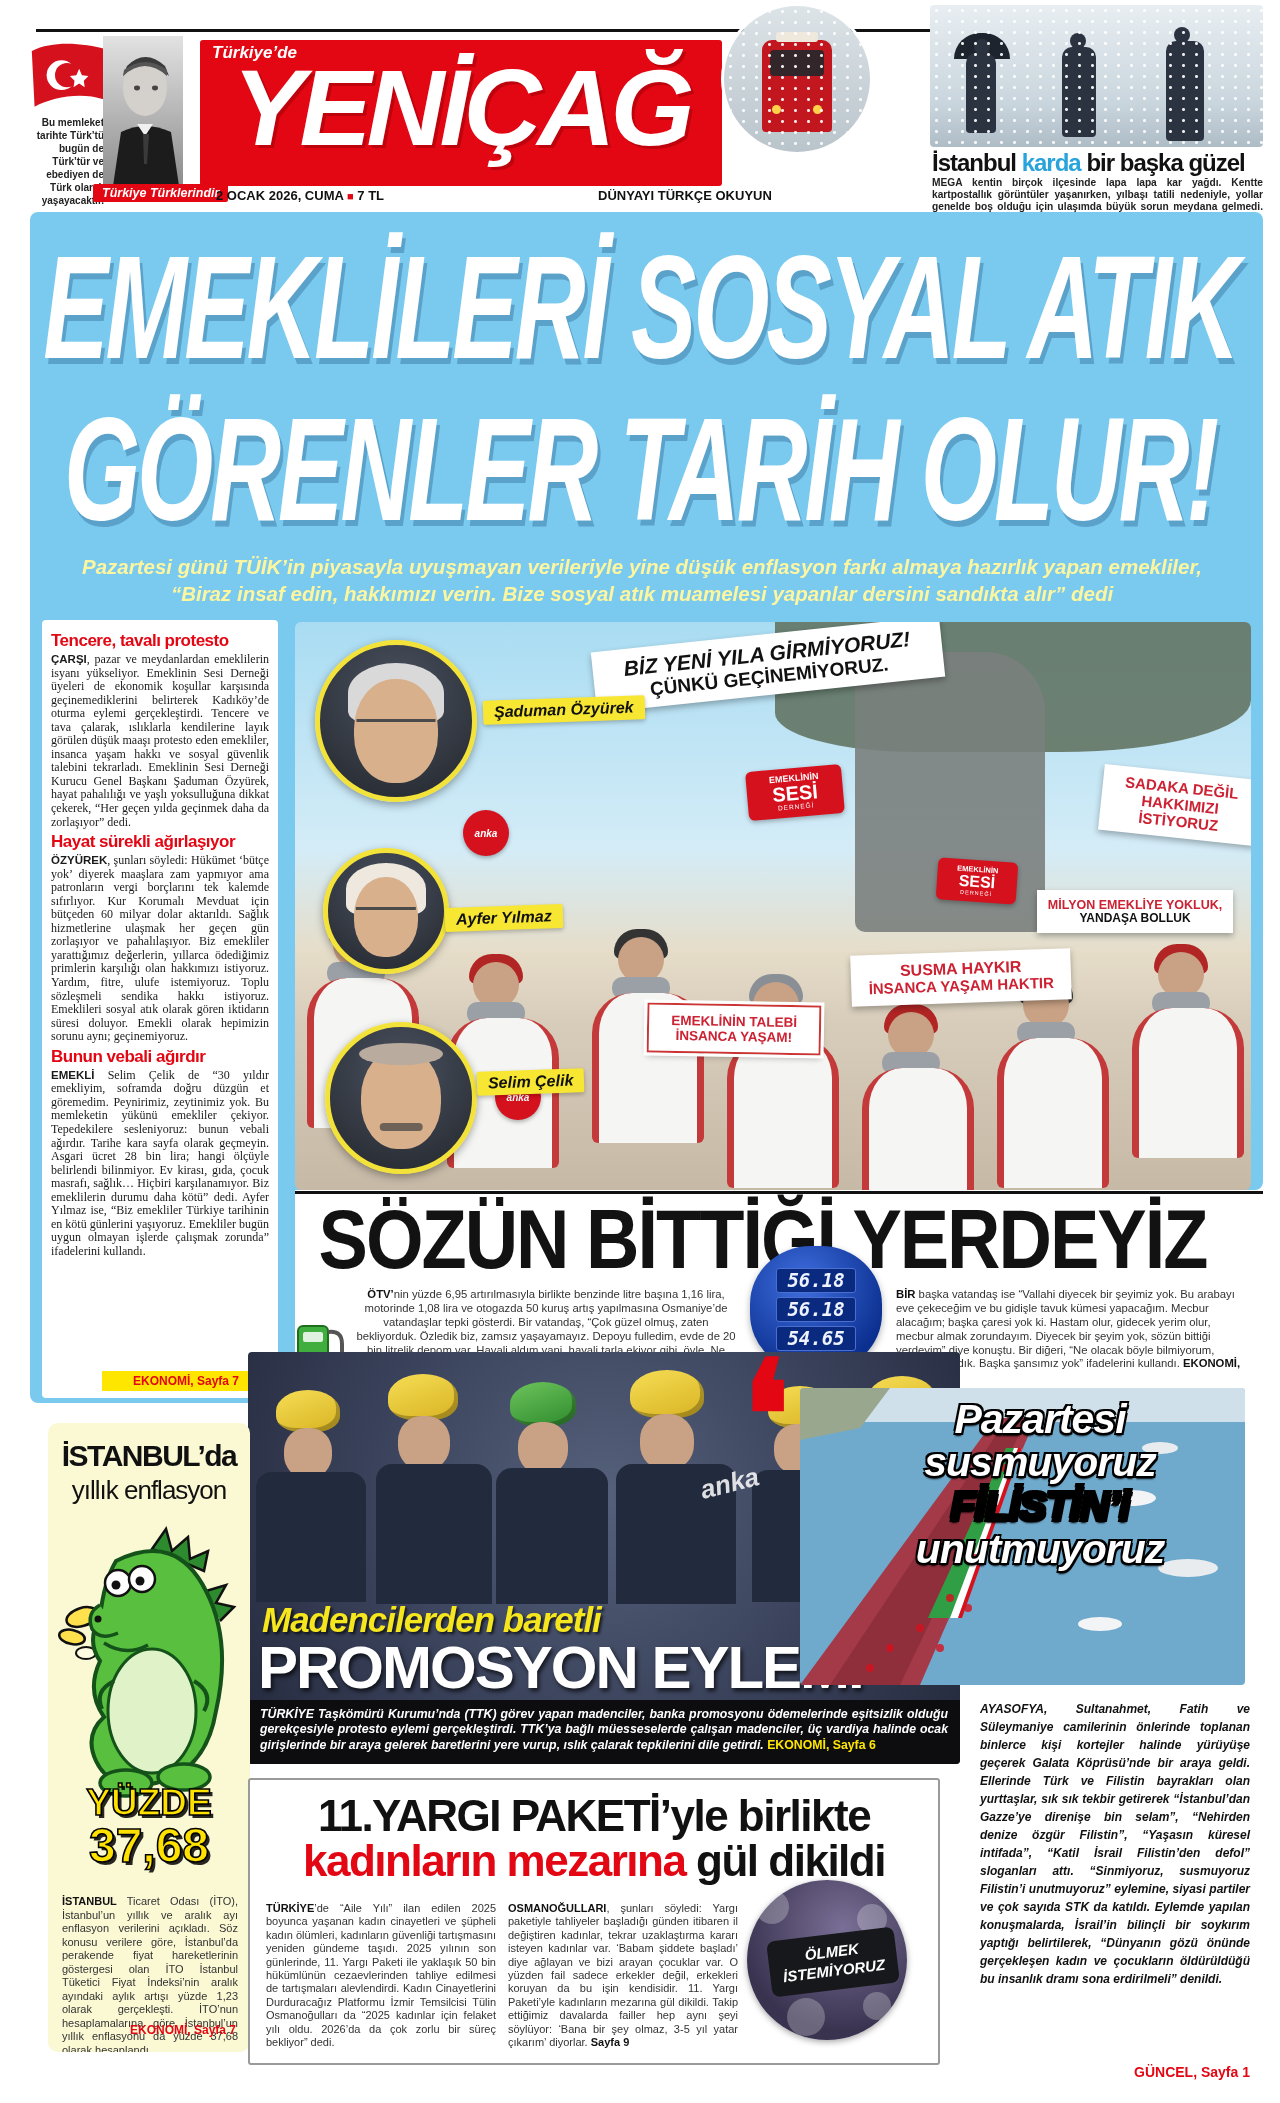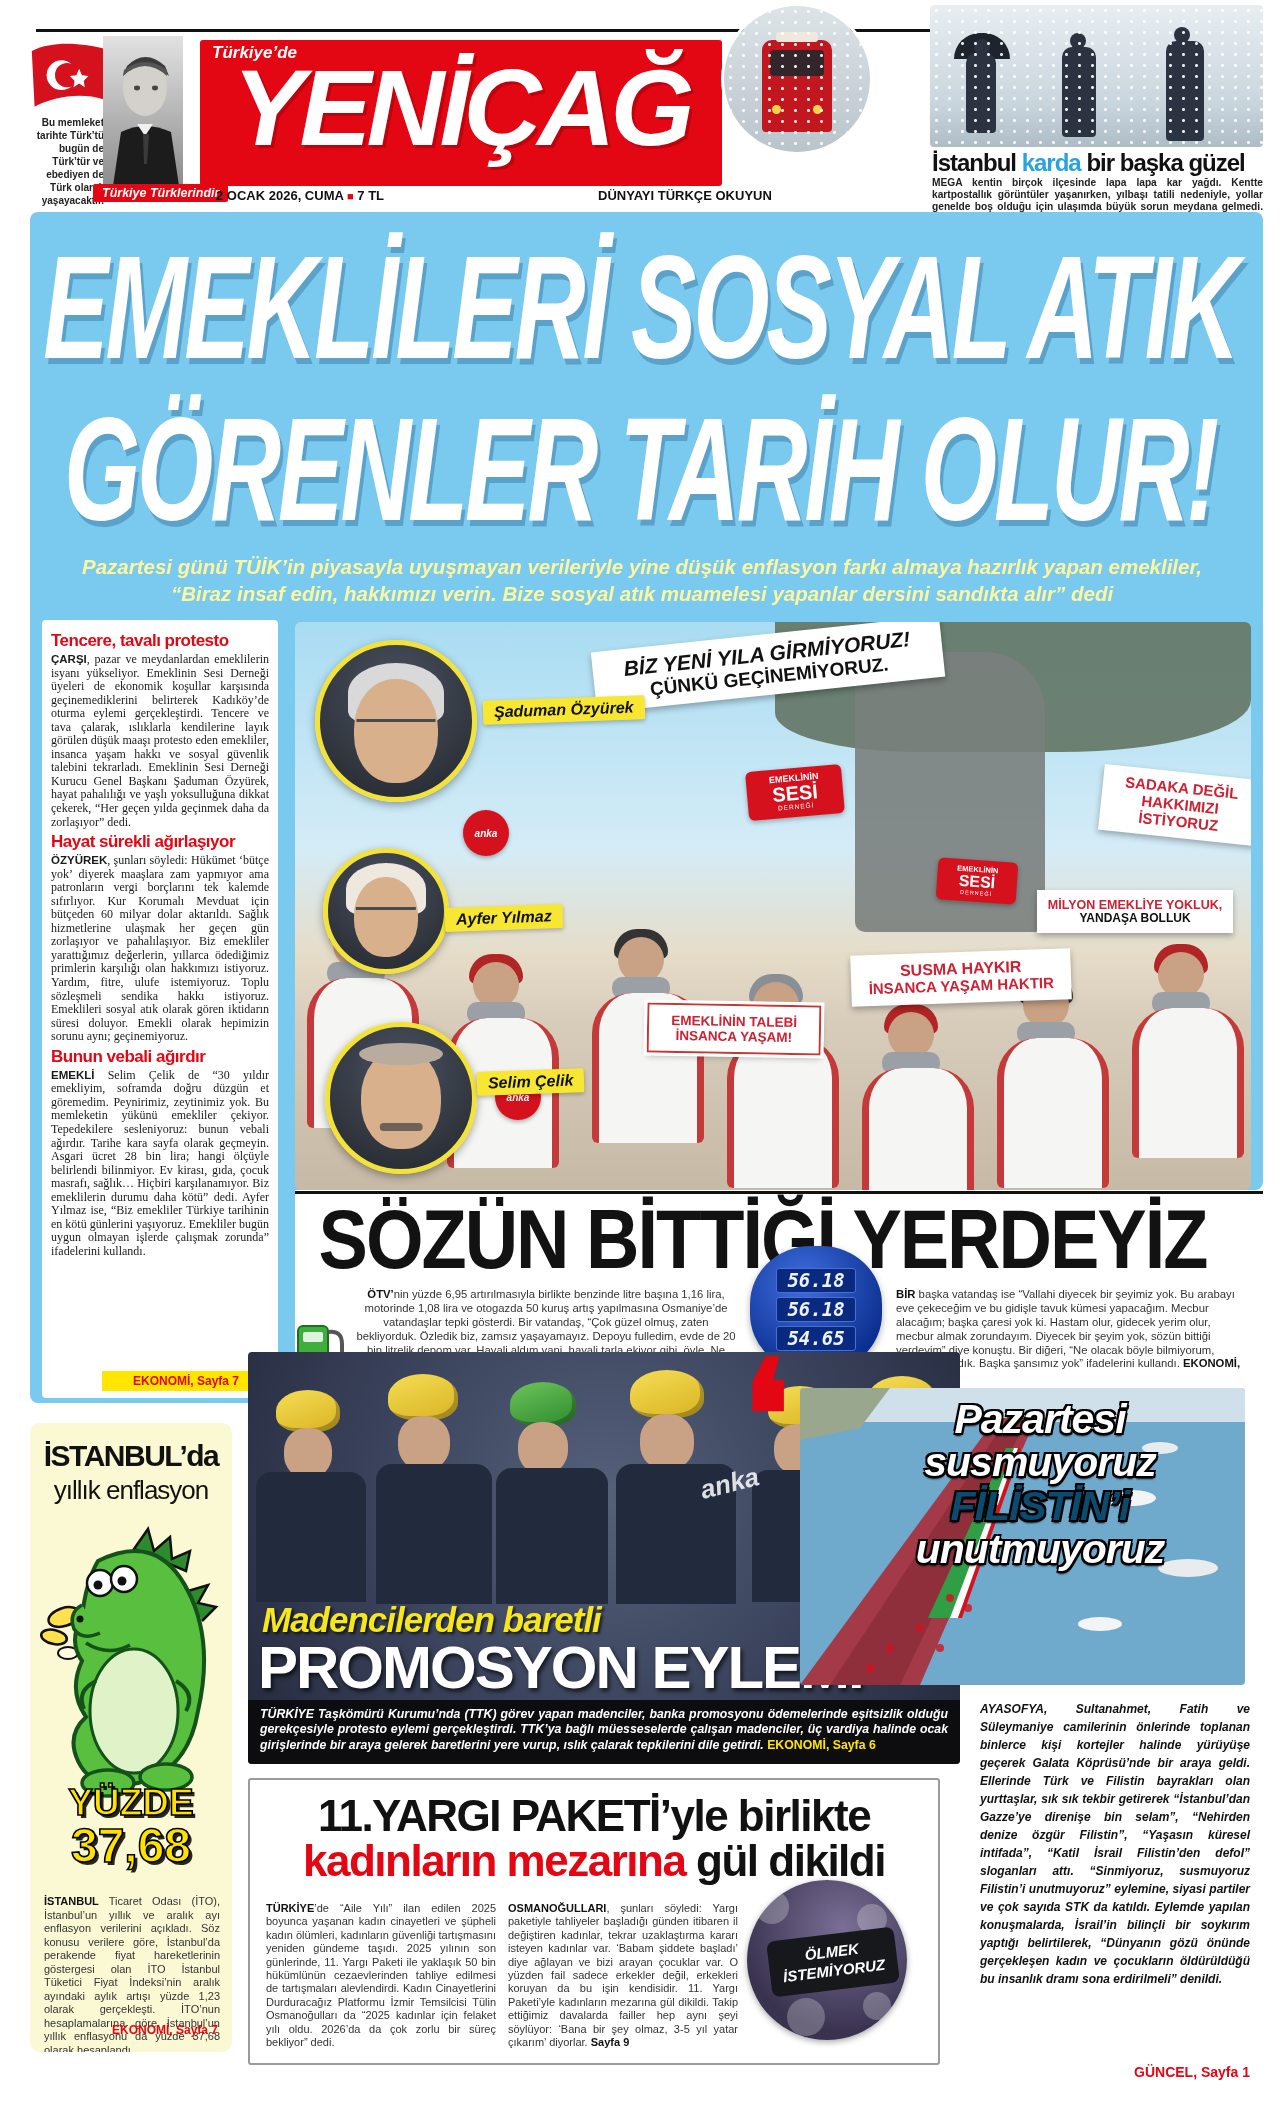--- a/index.html
+++ b/index.html
@@ -111,21 +111,21 @@
   .m-kick{position:absolute;left:14px;top:248px;font-size:35px;font-weight:800;font-style:italic;
           color:#f6e61e;text-shadow:2px 2px 3px rgba(0,0,0,.7);letter-spacing:-1px;}
   .m-head{position:absolute;left:10px;top:286px;font-size:60px;font-weight:900;color:#fff;
           letter-spacing:-2px;line-height:1;text-shadow:2px 3px 4px rgba(0,0,0,.7);white-space:nowrap;}
   .m-cap{position:absolute;left:0;right:0;bottom:0;height:64px;background:#0d0d10;color:#fff;
          font-size:12.3px;font-weight:bold;font-style:italic;line-height:1.25;padding:7px 12px 0 12px;
          box-sizing:border-box;text-align:justify;}
   .ytag{color:#ffe600;font-weight:900;font-style:normal;}
   .anka-wm{position:absolute;color:rgba(255,255,255,.85);font-weight:800;font-style:italic;font-size:26px;}
   
-  .infl{position:absolute;left:30px;top:1423px;width:202px;height:629px;background:#fbf8d4;border-radius:10px;
+  .infl{position:absolute;left:48px;top:1423px;width:202px;height:629px;background:#fbf8d4;border-radius:10px;
         overflow:hidden;}
   .infl-t1{margin:16px 6px 0 6px;text-align:center;font-size:30px;font-weight:900;letter-spacing:-1.5px;color:#111;}
   .infl-t2{text-align:center;font-size:26px;font-weight:400;letter-spacing:-1px;color:#111;margin-top:2px;}
   .bigpct{position:absolute;left:0;right:0;text-align:center;font-weight:900;color:#ffe100;
           -webkit-text-stroke:1.6px #000;text-shadow:3px 3px 0 rgba(0,0,0,.85);line-height:.95;}
   .infl-b{position:absolute;left:14px;top:472px;width:176px;font-size:11px;line-height:1.23;color:#333;
           text-align:justify;font-weight:500;}
   .infl-b .lw{font-weight:800;color:#111;}
   .infl-tag{position:absolute;right:14px;top:600px;color:#e30613;font-weight:800;font-size:12px;}
   
@@ -143,21 +143,21 @@
   .y-sign{position:absolute;left:22px;top:54px;width:120px;background:#17181c;color:#fff;border-radius:8px;
       padding:9px 4px;text-align:center;font-style:italic;font-weight:800;font-size:15px;line-height:1.25;
       transform:rotate(-7deg);}
   
   .quote{position:absolute;left:742px;top:1340px;font-size:150px;line-height:1;color:#e30613;
          font-family:"DejaVu Serif",serif;font-weight:900;}
   .pal-photo{position:absolute;left:800px;top:1388px;width:445px;height:297px;border-radius:4px;overflow:hidden;}
   .pal-h{position:absolute;left:840px;top:1398px;width:400px;text-align:center;font-size:41px;font-weight:900;
          font-style:italic;line-height:1.06;color:#fff;letter-spacing:-1px;
          text-shadow:2px 2px 0 #000,-2px 2px 0 #000,2px -2px 0 #000,-2px -2px 0 #000,0 3px 2px #000;}
-  .pal-h .yel{color:#0c4a6e;}
+  .pal-h .yel{color:#000000;}
   .pal-b{position:absolute;left:980px;top:1700px;width:270px;font-size:12px;font-weight:bold;font-style:italic;
          line-height:1.5;text-align:justify;color:#111;}
   .pal-tag{position:absolute;left:980px;top:2064px;width:270px;text-align:right;color:#e30613;
            font-weight:900;font-size:14px;}
 </style>
 </head>
 <body>
 
 <div class="page">
 

